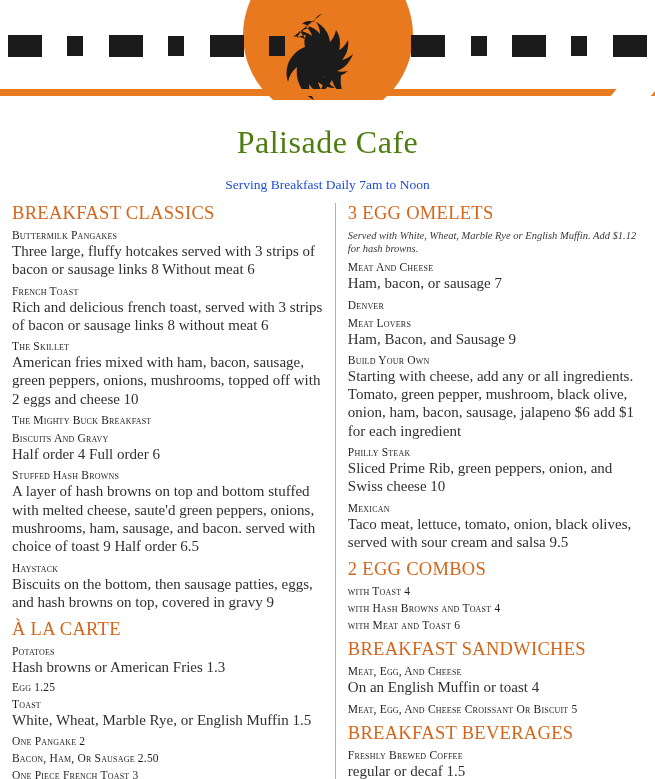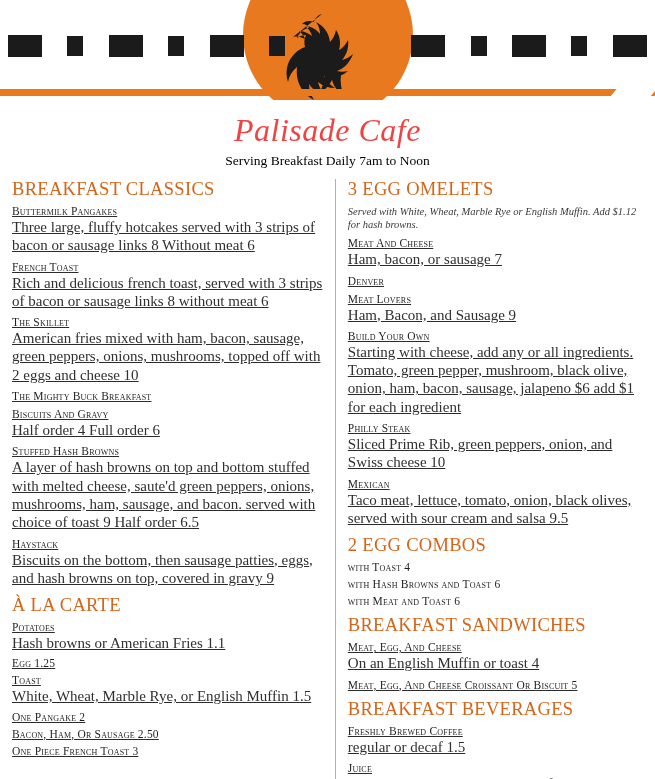--- a/index.html
+++ b/index.html
@@ -78,28 +78,27 @@
 
   
   .title-block {
     text-align: center;
     padding-top: 8px;
   }
   .cafe-title {
     font-family: "Liberation Serif", serif;
     font-size: 32px;
     letter-spacing: 0.5px;
-    color: #ef4444;
-    margin: 4px;
+    color: #4d7c0f;
+    margin: 16px;
     font-weight: normal;
-    font-style: italic;
   }
   .cafe-sub {
     font-size: 13.5px;
-    color: #000000;
+    color: #1d4ed8;
     margin-top: 3px;
     font-family: "Liberation Serif", serif;
   }
 
   
   .columns {
     display: flex;
     padding: 10px 12px 0 12px;
     box-sizing: border-box;
     width: 655px;
@@ -128,21 +127,21 @@
   .section-title.tight { margin-top: 8px; }
 
   .section-note {
     font-size: 10.5px;
     font-style: italic;
     color: #3a3a3a;
     margin: 0 0 6px 0;
     line-height: 1.25;
   }
 
-  .item { margin-bottom: 6px; text-decoration: underline; }
+  .item { margin-bottom: 6px; }
   .item-name {
     font-size: 11.5px;
     color: #1f1f1f;
     letter-spacing: 0.2px;
     font-variant: small-caps;
     text-transform: capitalize;
   }
   .item-name.caps {
     font-variant: small-caps;
   }
@@ -229,21 +228,21 @@
       <div class="item">
         <div class="item-name caps">Haystack</div>
         <div class="item-desc">Biscuits on the bottom, then sausage patties, eggs, and hash browns on top, covered in gravy  9</div>
       </div>
     </div>
 
     <div class="section alacarte">
       <h2 class="section-title tight">À LA CARTE</h2>
       <div class="item">
         <div class="item-name caps">Potatoes</div>
-        <div class="item-desc">Hash browns or American Fries  1.1</div>
+        <div class="item-desc">Hash browns or American Fries  1.3</div>
       </div>
       <div class="item">
         <div class="item-name caps">Egg 1.25</div>
       </div>
       <div class="item">
         <div class="item-name caps">Toast</div>
         <div class="item-desc">White, Wheat, Marble Rye, or English Muffin  1.5</div>
       </div>
       <div class="item">
         <div class="item-name caps">One Pangake 2</div>
@@ -285,21 +284,21 @@
       </div>
       <div class="item">
         <div class="item-name caps">Mexican</div>
         <div class="item-desc">Taco meat, lettuce, tomato, onion, black olives, served with sour cream and salsa  9.5</div>
       </div>
     </div>
 
     <div class="section">
       <h2 class="section-title tight">2 EGG COMBOS</h2>
       <div class="row-item">with Toast 4</div>
-      <div class="row-item">with Hash Browns and Toast 6</div>
+      <div class="row-item">with Hash Browns and Toast 4</div>
       <div class="row-item">with Meat and Toast 6</div>
     </div>
 
     <div class="section">
       <h2 class="section-title tight">BREAKFAST SANDWICHES</h2>
       <div class="item">
         <div class="item-name caps">Meat, Egg, and Cheese</div>
         <div class="item-desc">On an English Muffin or toast  4</div>
       </div>
       <div class="item">

